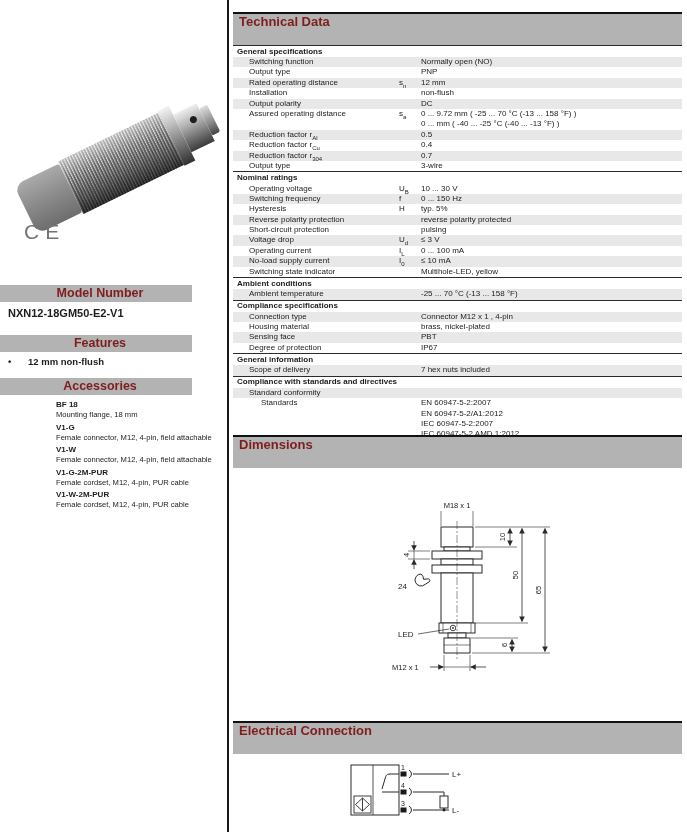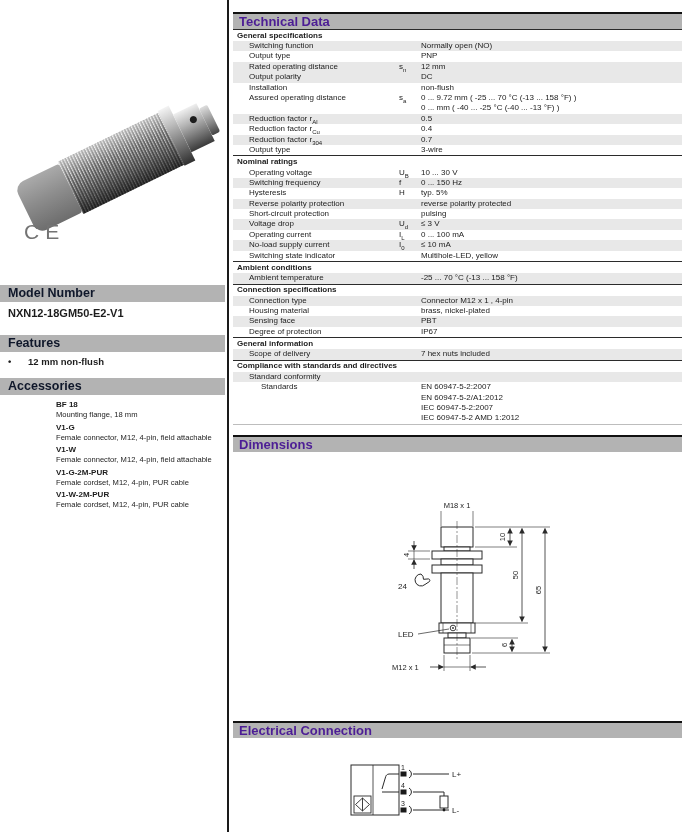--- a/index.html
+++ b/index.html
@@ -7,22 +7,22 @@
   html,body{background:#fff;}
   body{width:687px;height:832px;overflow:hidden;position:relative;
        font-family:"Liberation Sans","DejaVu Sans",sans-serif;color:var(--ink);}
   .page{position:relative;width:687px;height:832px;background:#fff;}
 
   
   .col-divider{position:absolute;left:227px;top:0;width:2px;height:832px;background:#1a1a1a;}
 
   
   .left-col{position:absolute;left:0;top:0;width:227px;height:832px;}
-  .side-bar{position:absolute;left:0;width:225px;height:17px;background:var(--bar);
-            font-weight:bold;font-size:12.5px;line-height:17px;padding-left:8px;color:#0f172a;}
+  .side-bar{position:absolute;left:0;width:192px;height:17px;background:var(--bar);
+            font-weight:bold;font-size:12.5px;line-height:17px;padding-left:8px;color:#7f1d1d;text-align:center;}
   .model-value{position:absolute;left:8px;top:307px;font-weight:bold;font-size:11px;}
   .feature-item{position:absolute;left:8px;top:356px;font-weight:bold;font-size:9.5px;}
   .feature-item::before{content:"\2022";display:inline-block;width:20px;}
   .acc-list{position:absolute;left:8px;top:400px;width:215px;margin-left:48px;}
   .acc-item{margin-bottom:3px;}
   .acc-name{font-weight:bold;font-size:8px;line-height:10px;}
   .acc-desc{font-size:7.6px;line-height:9.5px;color:#222;}
   .ce-mark{position:absolute;left:24px;top:220px;font-size:21px;letter-spacing:6px;color:#737373;}
 
   
@@ -37,22 +37,22 @@
   .p-hex{width:12px;height:61px;
       background:linear-gradient(180deg,#f3f3f3,#bdbdbd 30%,#5d5d5d 78%,#303030);}
   .p-conn{width:26px;height:42px;
       background:radial-gradient(circle at 62% 32%,#1d1d1d 3px,rgba(0,0,0,0) 4px),
       linear-gradient(180deg,#efefef,#b5b5b5 35%,#606060 80%,#3a3a3a);}
   .p-tip{width:9px;height:30px;border-radius:2px;
       background:linear-gradient(180deg,#ddd,#888 60%,#444);}
 
   
   .rsec{position:absolute;left:233px;width:449px;}
-  .sec-bar{height:17px;background:var(--bar);border-top:2px solid #111;
-           font-weight:bold;font-size:13px;line-height:15px;padding-left:6px;color:#4c1d95;}
+  .sec-bar{height:33px;background:var(--bar);border-top:2px solid #111;
+           font-weight:bold;font-size:13px;line-height:15px;padding-left:6px;color:#7f1d1d;}
   .tech-table{border-bottom:1px solid #bdbdbd;}
   .sec-head{border-top:1px solid #2b2b2b;font-weight:bold;font-size:8px;
             padding:1.5px 0 1px 4px;line-height:8.6px;}
   .t-row{position:relative;width:100%;font-size:8px;}
   .t-row.shade{background:var(--shade);}
   .t-lab{position:absolute;left:16px;top:0;line-height:10.4px;white-space:nowrap;}
   .t-lab.ind{left:28px;}
   .t-sym{position:absolute;left:166px;top:0;line-height:10.4px;}
   .t-val{position:absolute;left:188px;top:0;}
   .t-val div{line-height:10.4px;white-space:nowrap;}
@@ -129,30 +129,30 @@
             <div>PNP</div>
           </div>
         </div>
         <div class="t-row shade" style="height: 10.4px;">
           <span class="t-lab">Rated operating distance</span>
           <span class="t-sym">s<sub>n</sub></span>
           <div class="t-val">
             <div>12 mm</div>
           </div>
         </div>
+        <div class="t-row" style="height: 10.4px;">
+          <span class="t-lab">Installation</span>
+          <div class="t-val">
+            <div>non-flush</div>
+          </div>
+        </div>
         <div class="t-row shade" style="height: 10.4px;">
           <span class="t-lab">Output polarity</span>
           <div class="t-val">
             <div>DC</div>
-          </div>
-        </div>
-        <div class="t-row" style="height: 10.4px;">
-          <span class="t-lab">Installation</span>
-          <div class="t-val">
-            <div>non-flush</div>
           </div>
         </div>
         <div class="t-row" style="height: 20.8px;">
           <span class="t-lab">Assured operating distance</span>
           <span class="t-sym">s<sub>a</sub></span>
           <div class="t-val">
             <div>0 ... 9.72 mm ( -25 ... 70 °C (-13 ... 158 °F) )</div>
             <div>0 ... mm ( -40 ... -25 °C (-40 ... -13 °F) )</div>
           </div>
         </div>
@@ -241,21 +241,21 @@
             <div>Multihole-LED, yellow</div>
           </div>
         </div>
         <div class="sec-head">Ambient conditions</div>
         <div class="t-row shade" style="height: 10.4px;">
           <span class="t-lab">Ambient temperature</span>
           <div class="t-val">
             <div>-25 ... 70 °C (-13 ... 158 °F)</div>
           </div>
         </div>
-        <div class="sec-head">Connection specifications</div>
+        <div class="sec-head">Compliance specifications</div>
         <div class="t-row shade" style="height: 10.4px;">
           <span class="t-lab">Connection type</span>
           <div class="t-val">
             <div>Connector M12 x 1 , 4-pin</div>
           </div>
         </div>
         <div class="t-row" style="height: 10.4px;">
           <span class="t-lab">Housing material</span>
           <div class="t-val">
             <div>brass, nickel-plated</div>

